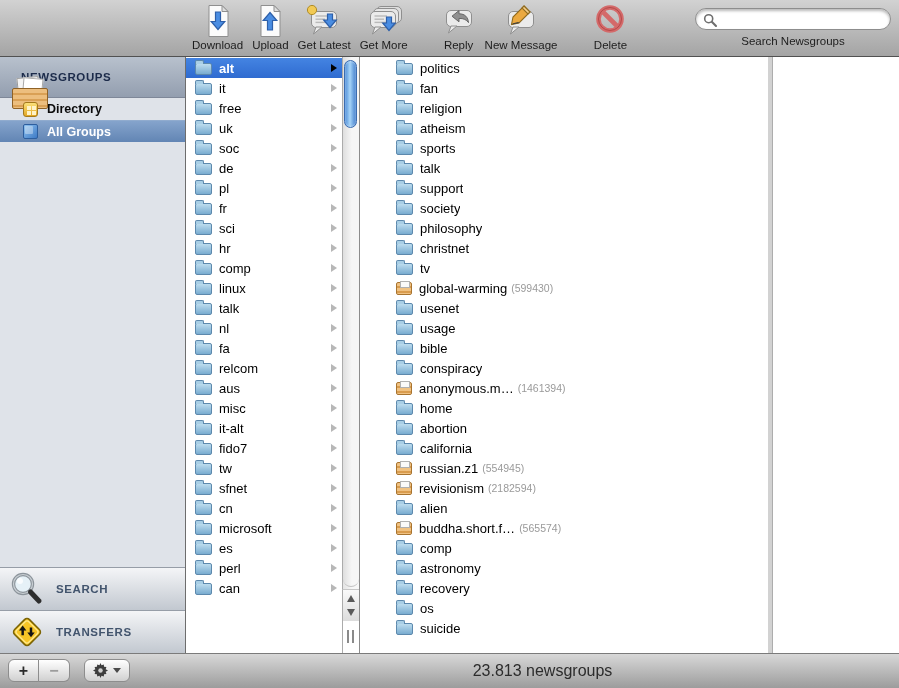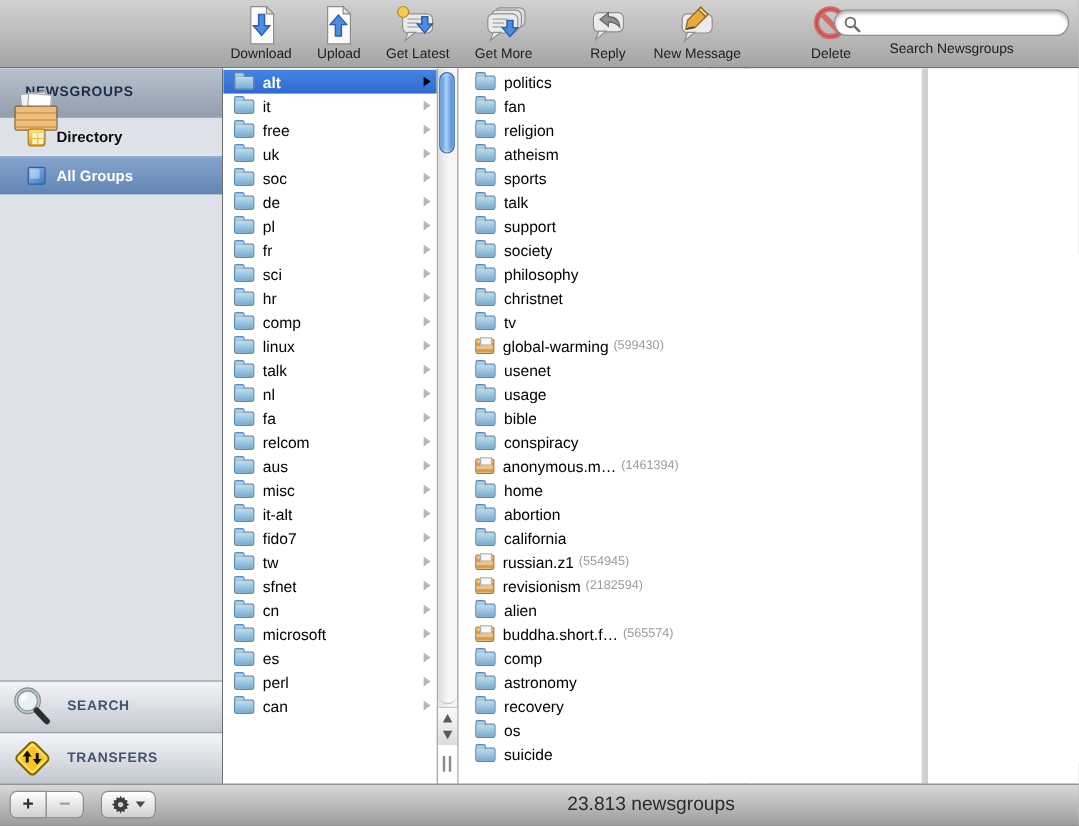--- a/index.html
+++ b/index.html
@@ -6,41 +6,41 @@
   *{box-sizing:border-box;}
   .window{position:relative;width:899px;height:688px;background:#fff;overflow:hidden;
           font-family:"Liberation Sans","DejaVu Sans",sans-serif;-webkit-font-smoothing:antialiased;}
 
   
   .sliver{position:absolute;top:0;width:11px;height:3px;background:#e9e9e9;border-radius:0 0 3px 3px;box-shadow:0 0 1px #8a8a8a;}
 
   
   .toolbar{position:absolute;left:0;top:0;right:0;height:57px;
            background:linear-gradient(#d2d2d2,#a4a4a4);border-bottom:1px solid #515151;}
-  .tb-items{position:absolute;left:192px;top:3px;display:flex;align-items:flex-start;gap:12px;}
+  .tb-items{position:absolute;left:192px;top:3px;display:flex;align-items:flex-start;}
   .tb-item{display:flex;flex-direction:column;align-items:center;cursor:default;}
   .tb-item .ic{height:36px;display:flex;align-items:center;justify-content:center;}
   .tb-item .tb-lbl{font-size:11.5px;color:#1d1d1d;margin-top:0px;white-space:nowrap;}
   .tb-search{position:absolute;right:8px;top:8px;width:196px;}
   .search-field{position:relative;height:22px;border-radius:12px;background:#fff;border:1px solid #8d8d8d;
                 box-shadow:inset 0 2px 3px rgba(0,0,0,.28);}
   .search-field svg{position:absolute;left:7px;top:4px;}
   .search-input{position:absolute;left:24px;top:1px;right:8px;height:18px;border:none;outline:none;background:transparent;font-size:12px;}
   .tb-search .tb-lbl{font-size:11.5px;color:#1d1d1d;text-align:center;margin-top:5px;}
 
   
   .main{position:absolute;left:0;top:57px;right:0;bottom:35px;background:#fff;}
 
   
   .sidebar{position:absolute;left:0;top:0;width:186px;bottom:0;background:#dfe3e9;
            border-right:1px solid #6d6d6d;display:flex;flex-direction:column;}
   .sb-header{height:41px;flex:none;background:linear-gradient(#b8c1cd,#939eaf);border-bottom:1px solid #7e8798;
              display:flex;align-items:center;padding:0 10px;color:#1c2b4a;font-weight:bold;font-size:11.5px;letter-spacing:.6px;}
   .sb-header .sb-ic{margin-right:11px;}
-  .sb-item{height:32px;flex:none;display:flex;align-items:center;padding-left:23px;font-size:12.5px;font-weight:bold;color:#0c0c0c;}
+  .sb-item{height:22px;flex:none;display:flex;align-items:center;padding-left:23px;font-size:12.5px;font-weight:bold;color:#0c0c0c;}
   .sb-item .mini{margin-right:9px;}
   .sb-item.sel{background:linear-gradient(#85a4cc,#6285b4);color:#fff;border-top:1px solid #90abce;}
   .sb-spacer{flex:1;}
   .sb-section{height:43px;flex:none;background:linear-gradient(#f4f5f7,#c2c8d0);border-top:1px solid #969da7;
               display:flex;align-items:center;padding:0 8px;color:#42546d;font-weight:bold;font-size:11.5px;letter-spacing:.6px;}
   .sb-section .sb-ic{margin-right:10px;width:38px;display:flex;justify-content:center;}
 
   
   .ic-newsgroups{position:relative;width:40px;height:33px;}
   .ic-newsgroups .paper{position:absolute;left:7px;top:0;width:22px;height:14px;background:#f4f4f4;border:1px solid #9a9a9a;transform:rotate(-6deg);}
@@ -49,21 +49,21 @@
       background:repeating-linear-gradient(#ecbe7e 0 4px,#d9a055 4px 6px);border:1px solid #8f6226;}
   .ic-dir{width:15px;height:15px;border-radius:3px;background:linear-gradient(#fbe07a,#e2a724);border:1px solid #a3791d;position:relative;}
   .ic-dir::after{content:"";position:absolute;left:3px;top:3px;width:4px;height:4px;background:#fff3c8;
       box-shadow:5px 0 0 #fff3c8,0 5px 0 #fff3c8,5px 5px 0 #fff3c8;}
   .ic-groups{width:15px;height:15px;border-radius:2px;background:linear-gradient(135deg,#8fc2ef,#3d7ac6);border:1px solid #2d5e9e;position:relative;}
   .ic-groups::after{content:"";position:absolute;left:1px;top:1px;width:8px;height:8px;background:rgba(255,255,255,.35);border-radius:1px;}
 
   
   .browser{position:absolute;left:186px;top:0;right:0;bottom:0;background:#fff;}
   .col{position:absolute;top:0;bottom:0;background:#fff;}
-  #col1{left:0;width:196px;border-right:1px solid #8c8c8c;}
+  #col1{left:0;width:174px;border-right:1px solid #8c8c8c;}
   #col2{left:201px;width:237px;border-right:5px solid #6d28d9;}
   #col3{left:403px;width:183px;border-right:4px solid #d2d2d2;box-shadow:1px 0 0 #adadad;}
   .rows{position:absolute;left:0;top:1px;right:17px;bottom:0;overflow:hidden;}
   .row{height:20px;display:flex;align-items:center;padding:0 5px 0 9px;font-size:13px;color:#000;}
   .row .lbl{margin-left:7px;white-space:nowrap;overflow:hidden;}
   .row .cnt{margin-left:4px;font-size:10.5px;color:#9a9a9a;flex:none;}
   .row .chev{margin-left:auto;flex:none;width:0;height:0;border-left:6px solid #b7b7b7;border-top:4.5px solid transparent;border-bottom:4.5px solid transparent;}
   .row.sel{background:linear-gradient(#4484e2,#2f6bd0);color:#fff;font-weight:bold;}
   .row.sel .chev{border-left-color:#000;}
   .ic-folder{flex:none;position:relative;width:17px;height:12px;border-radius:2px;margin-top:1px;
@@ -193,21 +193,21 @@
                 <path d="M7 19 l-2.5 7 8.5-7 z" fill="#ebebeb" stroke="#8f8f8f"></path>
               </g>
               <path d="M20 2 l6 6 -11 11 -7.5 1.5 1.5-7.5 z" fill="#eba93f" stroke="#8f6a1d" stroke-width="1.1"></path>
               <path d="M9 13 l1.5-7.5? z" fill="none"></path>
               <path d="M9 19.2 l-1 1.3 7.5-1.5 -1.3-1 z" fill="#3f3f3f"></path>
               <path d="M20 2 l6 6 -2 2 -6 -6 z" fill="#f6cf8a" stroke="#8f6a1d" stroke-width="1.1"></path>
             </svg>
           </span>
           <span class="tb-lbl">New Message</span>
         </div>
-        <div class="tb-item" style="margin-left: 46px;">
+        <div class="tb-item" style="margin-left: 36px;">
           <span class="ic">
             <svg width="34" height="34" viewBox="0 0 34 34">
               <circle cx="17" cy="15" r="11.5" fill="none" stroke="#d46a6a" stroke-width="4.6"></circle>
               <circle cx="17" cy="15" r="11.5" fill="none" stroke="#b54848" stroke-width="1"></circle>
               <line x1="9.5" y1="7.5" x2="24.5" y2="22.5" stroke="#d46a6a" stroke-width="4.6"></line>
             </svg>
           </span>
           <span class="tb-lbl">Delete</span>
         </div>
       </div>

